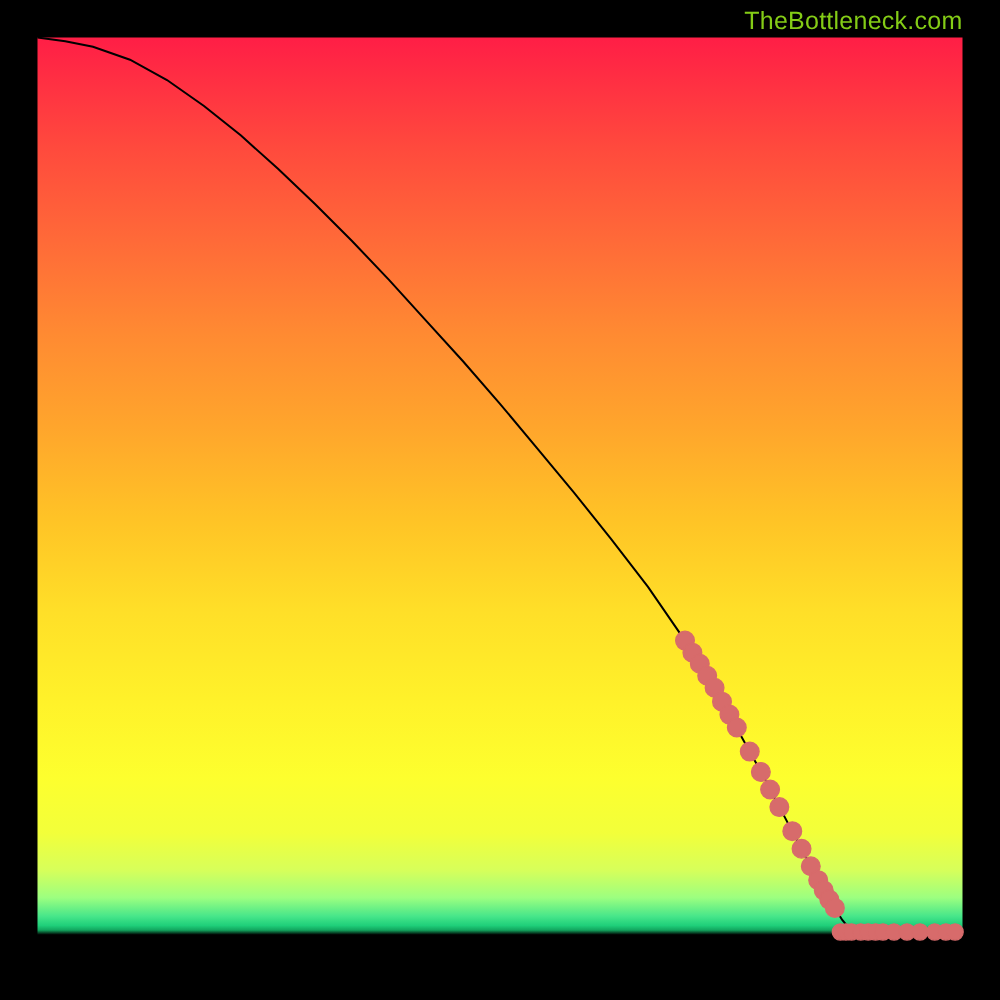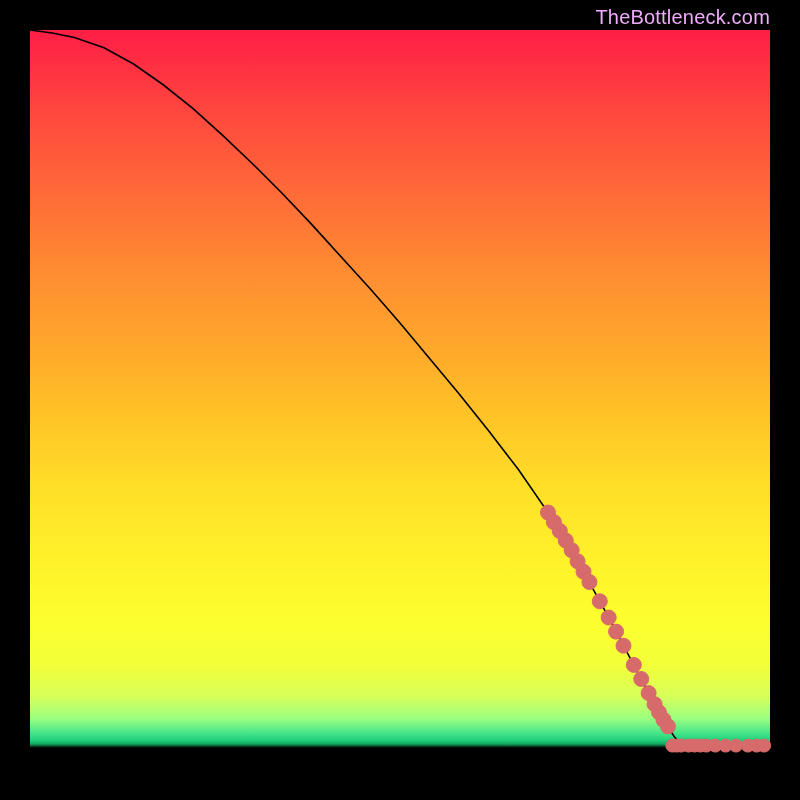--- a/index.html
+++ b/index.html
@@ -44,21 +44,21 @@
       #1fcf7a 96%,
       #12a55e 96.5%,
       #000000 97%,
       #000000 100%
     );
   }
   .watermark {
     position: absolute;
     top: 6px;
     right: 30px;
-    color: #f0abfc;
+    color: #84cc16;
     font-size: 20px;
     letter-spacing: 0.2px;
     font-weight: 500;
   }
   svg.curve {
     position: absolute;
     left: 0;
     top: 0;
     width: 740px;
     height: 740px;

